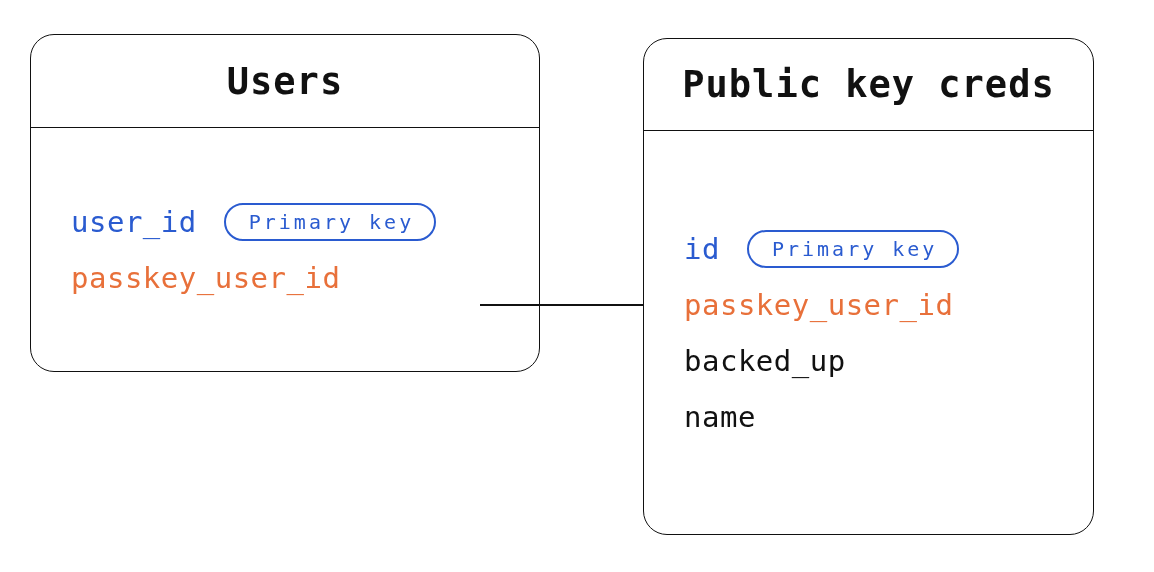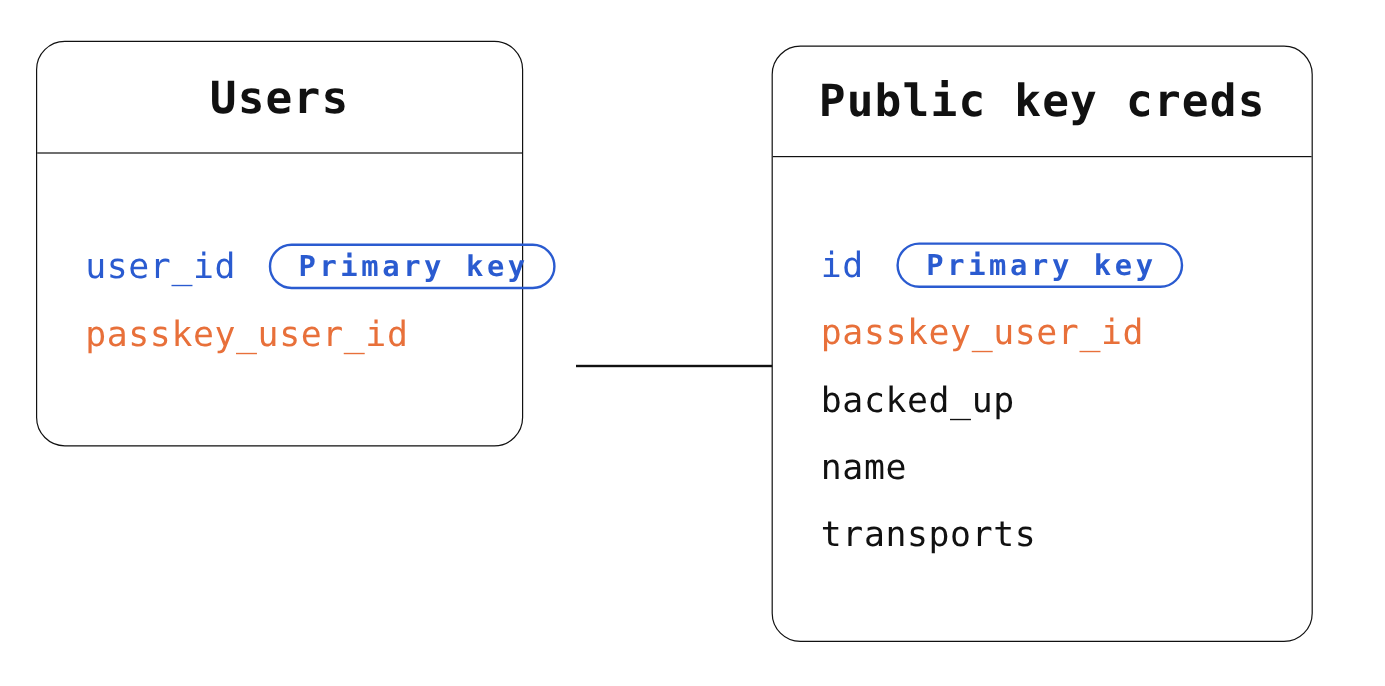--- a/index.html
+++ b/index.html
@@ -27,21 +27,21 @@
     position: absolute;
     background: var(--color-bg);
     border: 1.5px solid var(--color-line);
     border-radius: 24px;
     display: flex;
     flex-direction: column;
   }
   .table-a {
     left: 30px;
     top: 34px;
-    width: 406px;
+    width: 510px;
     height: 338px;
   }
   .table-b {
     left: 643px;
     top: 38px;
     width: 451px;
     height: 497px;
   }
   .t-header {
     flex: 0 0 auto;
@@ -82,22 +82,22 @@
   .c-orange{ color: var(--color-orange); }
   .badge {
     display: inline-flex;
     align-items: center;
     justify-content: center;
     height: 38px;
     padding: 0 20px 0 23px;
     border: 2px solid var(--color-blue);
     border-radius: 19px;
     color: var(--color-blue);
-    font-size: 24px;
-    font-weight: bold;
+    font-size: 20px;
+    font-weight: normal;
     letter-spacing: 3px;
   }
   .connector {
     position: absolute;
     left: 480px;
     top: 304px;
     width: 191px;
     height: 2px;
     background: var(--color-line);
   }
@@ -135,19 +135,16 @@
       </div>
       <div class="row">
         <span class="fname c-orange">passkey_user_id</span>
       </div>
       <div class="row">
         <span class="fname">backed_up</span>
       </div>
       <div class="row">
         <span class="fname">name</span>
       </div>
-      <div class="row">
-        <span class="fname">transports</span>
-      </div>
     </div>
   </section>
 
 </div>
 
 </body></html>

